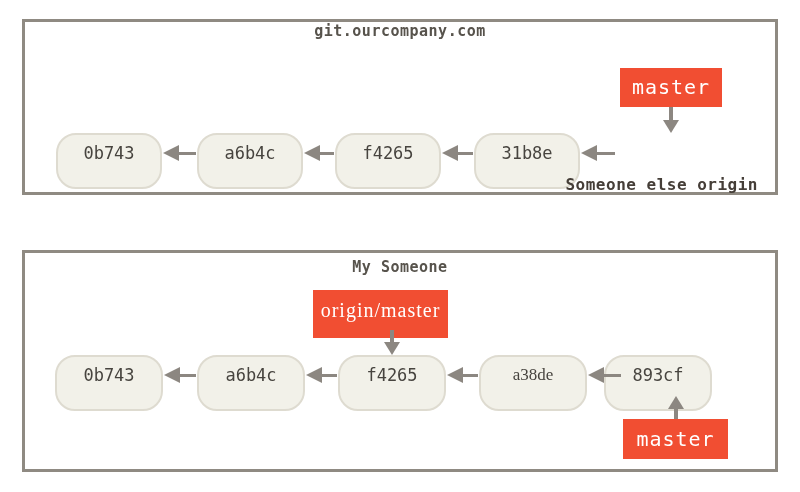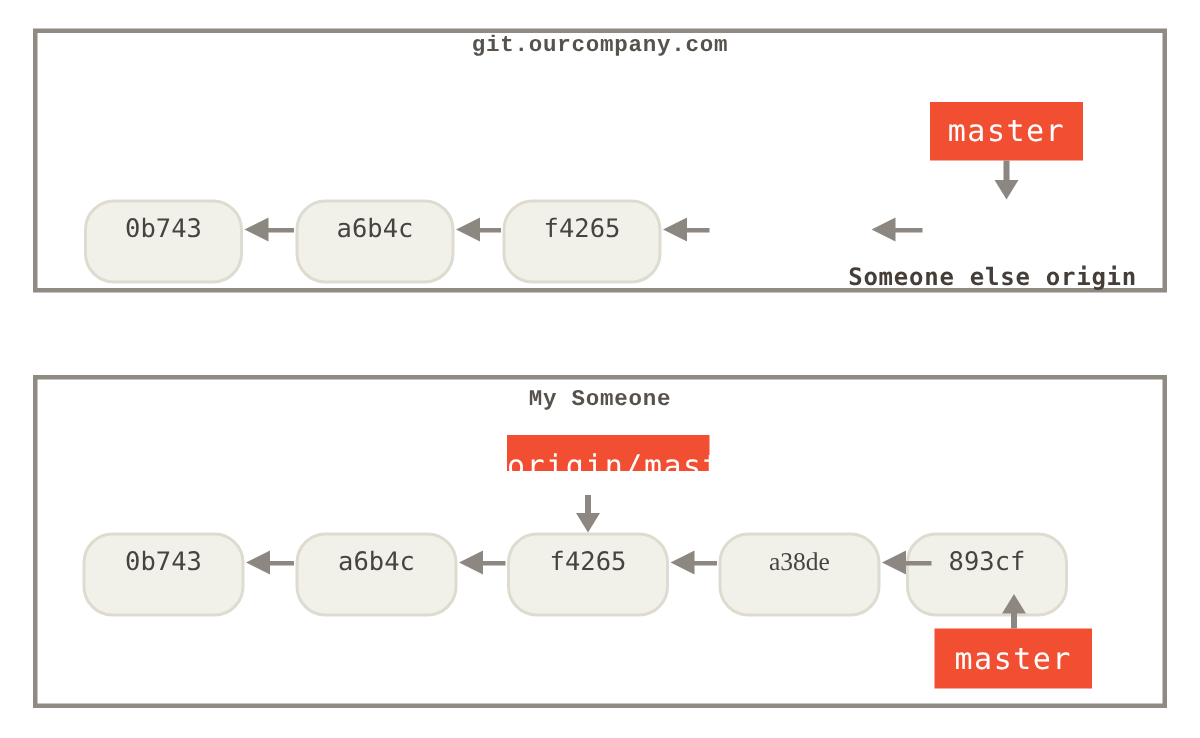--- a/index.html
+++ b/index.html
@@ -28,21 +28,20 @@
   .box-local  { left: 22px; top: 250px; width: 756px; height: 222px; }
   .box-title {
     position: absolute;
     left: 22px;
     width: 756px;
     text-align: center;
     font-size: 15px;
     font-weight: bold;
     letter-spacing: 0.5px;
     color: var(--box-title-text, #57534c);
-    font-family: Liberation Mono, monospace;
   }
   .title-remote { top: 22px; }
   .title-local  { top: 258px; }
   .commit-node {
     position: absolute;
     box-sizing: border-box;
     height: 56px;
     border-radius: 20px;
     background: var(--node-fill, #f2f1e9);
     border: 2px solid var(--node-border, #dedbd0);
@@ -102,20 +101,21 @@
 <body>
 
 <div class="canvas">
 
   <section class="repo-box box-remote"></section>
   <div class="box-title title-remote">git.ourcompany.com</div>
 
   <div class="commit-node" style="left:56px;  top:133px; width:106px;">0b743</div>
   <div class="commit-node" style="left:197px; top:133px; width:106px;">a6b4c</div>
   <div class="commit-node" style="left:335px; top:133px; width:106px;">f4265</div>
+  <div class="commit-node" style="left:474px; top:133px; width:106px;">31b8e</div>
 
   <div class="arrow left" style="left:163px; top:153px; width:33px;">
       <span class="shaft"></span>
       <span class="head"></span>
     </div>
   <div class="arrow left" style="left:304px; top:153px; width:30px;">
       <span class="shaft"></span>
       <span class="head"></span>
     </div>
   <div class="arrow left" style="left:442px; top:153px; width:31px;">
@@ -131,21 +131,21 @@
   <div class="arrow down" style="left:671px; top:107px; height:26px;">
       <span class="shaft"></span>
       <span class="head"></span>
     </div>
 
   <div class="caption" style="right:42px; top:175px;">Someone else origin</div>
 
   <section class="repo-box box-local"></section>
   <div class="box-title title-local">My Someone</div>
 
-  <div class="branch-label" style="left:338px; top:290px; width:135px; height:24px; line-height:40px;">origin/master</div>
+  <div class="branch-label" style="left:313px; top:290px; width:135px; height:48px; line-height:40px;font-family:Liberation Serif, serif;">origin/master</div>
   <div class="arrow down" style="left:392px; top:330px; height:25px;">
       <span class="shaft"></span>
       <span class="head"></span>
     </div>
 
   <div class="commit-node" style="left:55px;  top:355px; width:108px;">0b743</div>
   <div class="commit-node" style="left:197px; top:355px; width:108px;">a6b4c</div>
   <div class="commit-node" style="left:338px; top:355px; width:108px;">f4265</div>
   <div class="commit-node" style="left:479px; top:355px; width:108px;font-family:Liberation Serif, serif;">a38de</div>
   <div class="commit-node" style="left:604px; top:355px; width:108px;">893cf</div>

